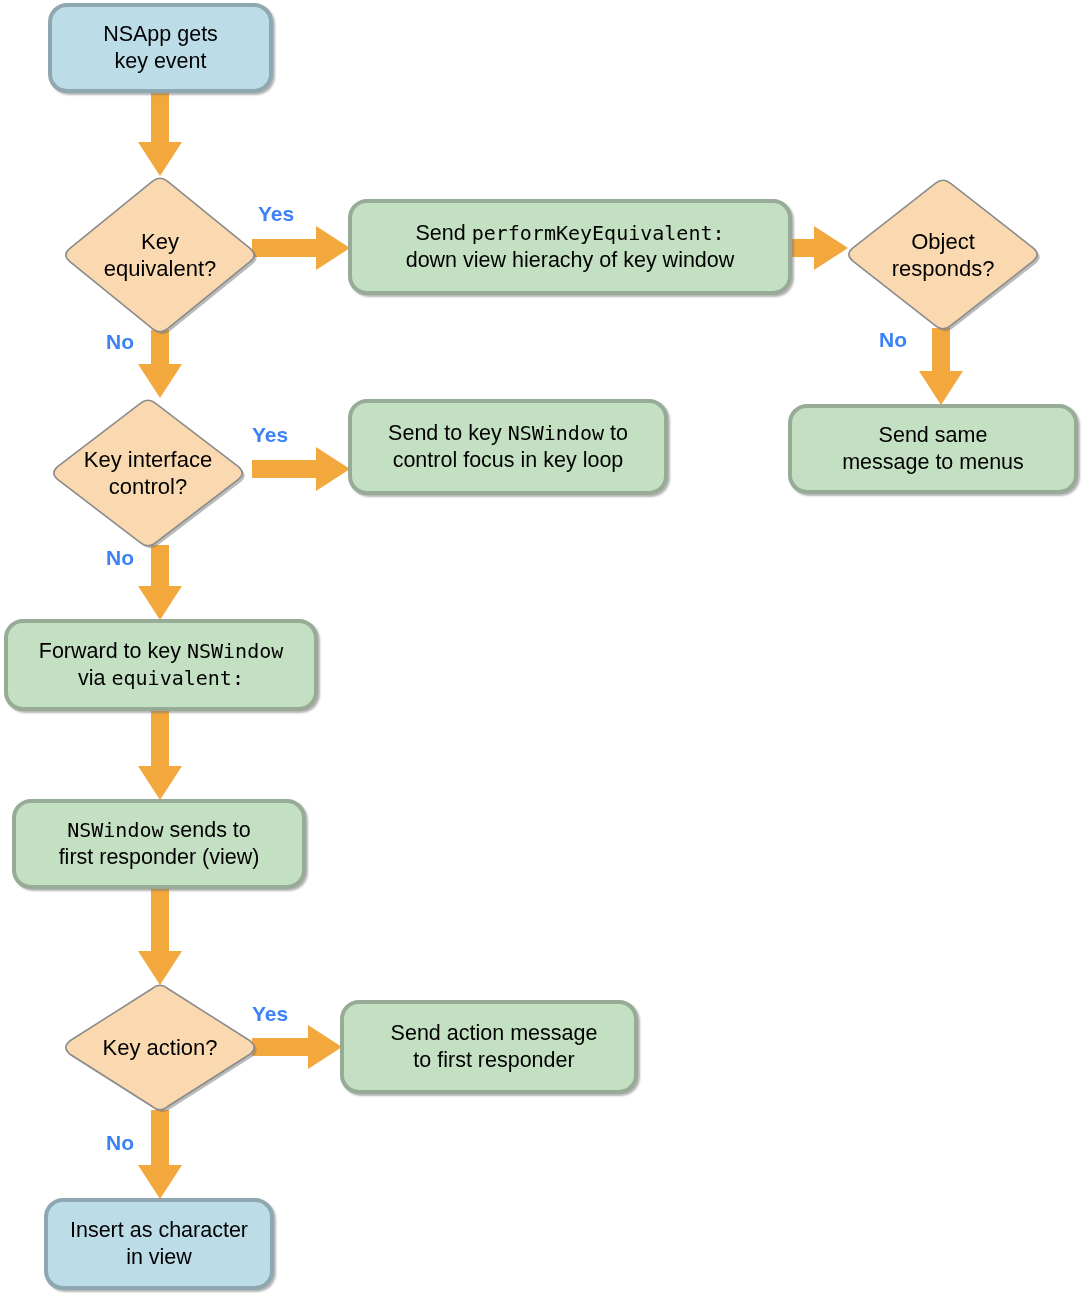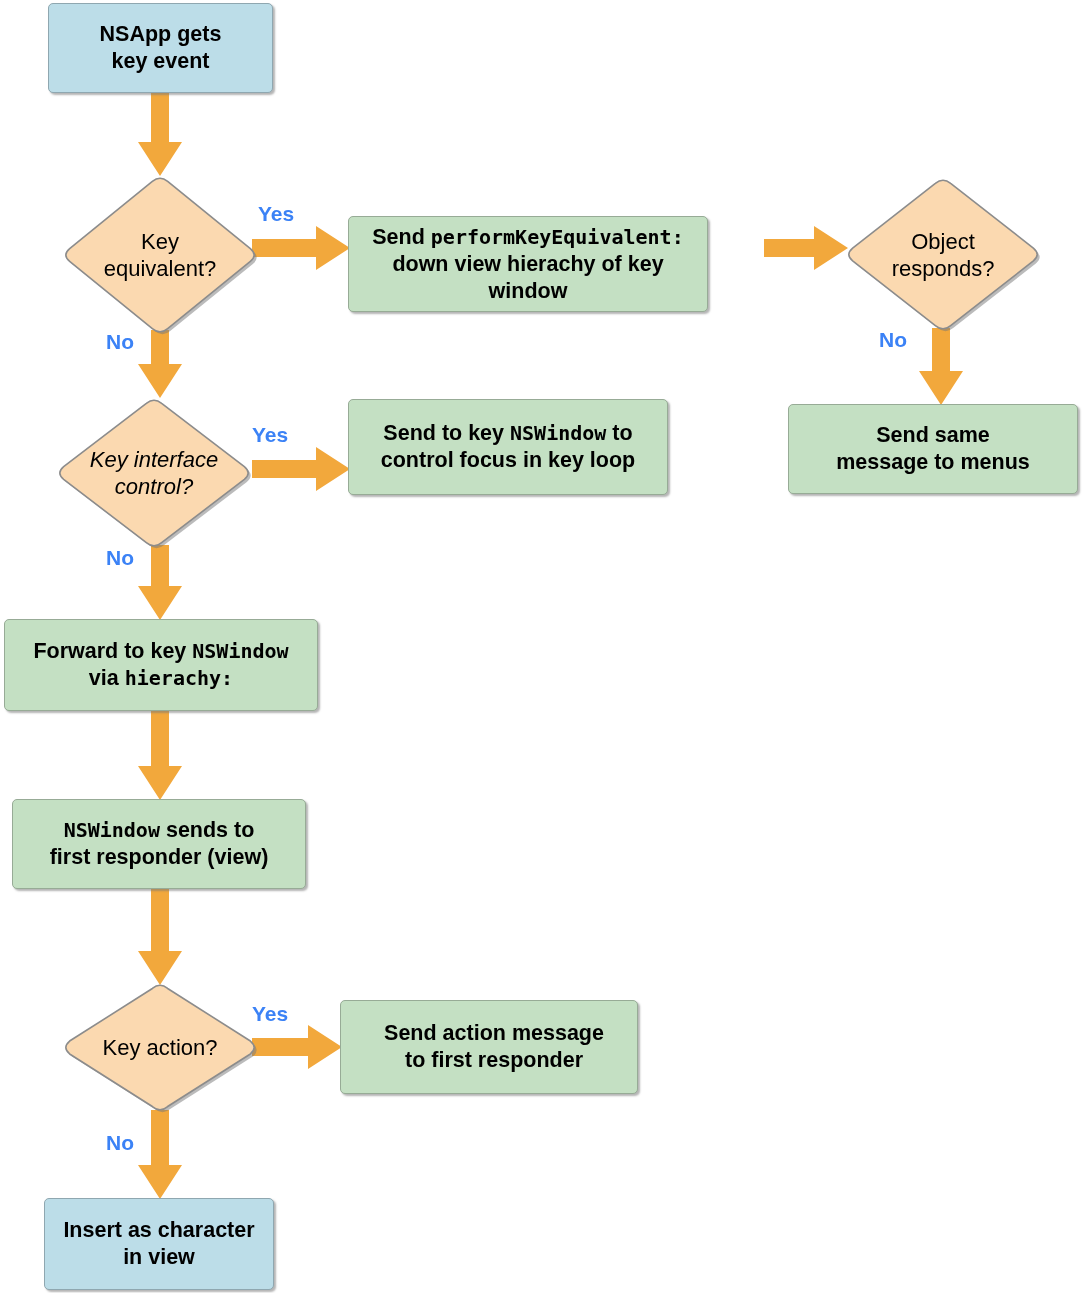--- a/index.html
+++ b/index.html
@@ -27,24 +27,23 @@
   }
   .node {
     position: absolute;
     box-sizing: border-box;
     display: flex;
     align-items: center;
     justify-content: center;
     text-align: center;
   }
   .box {
-    border-radius: 5px;
-    border: 1px solid #4d7c0f;
+    border-radius: 19px;
+    border: 4px solid #4d7c0f;
     box-shadow: 2px 2px 2px rgba(120,120,120,0.55);
-    font-weight: bold;
   }
   .box.blue  { background: #bcdde8; border-color: #8fa7b0; }
   .box.green { background: #c4e0c3; border-color: #97ab96; }
   .node .label {
     font-size: 21.5px;
     line-height: 27px;
     color: #000000;
     padding: 0 10px;
     white-space: pre-line;
   }
@@ -127,45 +126,45 @@
       <div class="node box blue" style="left: 48px; top: 3px; width: 225px; height: 90px;">
         <div class="label">NSApp gets<br>key event</div>
       </div>
       <div class="diamond" style="left: 62px; top: 175px; width: 196px; height: 160px;">
         <svg width="196" height="160" viewBox="0 0 196 160">
           <path d="M 90.35 6.4799999999999995 Q 98 0 105.65 6.4799999999999995 L 188.35 73.52 Q 196 80 188.35 86.48 L 105.65 153.52 Q 98 160 90.35 153.52 L 7.6499999999999995 86.48 Q 0 80 7.6499999999999995 73.52 Z" fill="rgba(120,120,120,0.5)" transform="translate(2.5,2.5)"></path>
           <path d="M 90.35 6.4799999999999995 Q 98 0 105.65 6.4799999999999995 L 188.35 73.52 Q 196 80 188.35 86.48 L 105.65 153.52 Q 98 160 90.35 153.52 L 7.6499999999999995 86.48 Q 0 80 7.6499999999999995 73.52 Z" fill="#fbd9b0" stroke="#8c8c8c" stroke-width="1.6"></path>
         </svg>
         <div class="label">Key<br>equivalent?</div>
       </div>
-      <div class="node box green" style="left: 348px; top: 216px; width: 360px; height: 96px;">
+      <div class="node box green" style="left: 348px; top: 199px; width: 444px; height: 96px;">
         <div class="label">Send <span class="mono">performKeyEquivalent:</span><br>down view hierachy of key window</div>
       </div>
       <div class="diamond" style="left: 845px; top: 177px; width: 196px; height: 155px;">
         <svg width="196" height="155" viewBox="0 0 196 155">
           <path d="M 90.35 6.4799999999999995 Q 98 0 105.65 6.4799999999999995 L 188.35 71.02 Q 196 77.5 188.35 83.98 L 105.65 148.52 Q 98 155 90.35 148.52 L 7.6499999999999995 83.98 Q 0 77.5 7.6499999999999995 71.02 Z" fill="rgba(120,120,120,0.5)" transform="translate(2.5,2.5)"></path>
           <path d="M 90.35 6.4799999999999995 Q 98 0 105.65 6.4799999999999995 L 188.35 71.02 Q 196 77.5 188.35 83.98 L 105.65 148.52 Q 98 155 90.35 148.52 L 7.6499999999999995 83.98 Q 0 77.5 7.6499999999999995 71.02 Z" fill="#fbd9b0" stroke="#8c8c8c" stroke-width="1.6"></path>
         </svg>
         <div class="label">Object<br>responds?</div>
       </div>
       <div class="node box green" style="left: 788px; top: 404px; width: 290px; height: 90px;">
         <div class="label">Send same<br>message to menus</div>
       </div>
-      <div class="diamond" style="left: 56px; top: 397px; width: 196px; height: 152px; font-style: italic;">
+      <div class="diamond" style="left: 50px; top: 397px; width: 196px; height: 152px;">
         <svg width="196" height="152" viewBox="0 0 196 152">
           <path d="M 90.35 6.4799999999999995 Q 98 0 105.65 6.4799999999999995 L 188.35 69.52 Q 196 76 188.35 82.48 L 105.65 145.52 Q 98 152 90.35 145.52 L 7.6499999999999995 82.48 Q 0 76 7.6499999999999995 69.52 Z" fill="rgba(120,120,120,0.5)" transform="translate(2.5,2.5)"></path>
           <path d="M 90.35 6.4799999999999995 Q 98 0 105.65 6.4799999999999995 L 188.35 69.52 Q 196 76 188.35 82.48 L 105.65 145.52 Q 98 152 90.35 145.52 L 7.6499999999999995 82.48 Q 0 76 7.6499999999999995 69.52 Z" fill="#fbd9b0" stroke="#8c8c8c" stroke-width="1.6"></path>
         </svg>
         <div class="label">Key interface<br>control?</div>
       </div>
       <div class="node box green" style="left: 348px; top: 399px; width: 320px; height: 96px;">
         <div class="label">Send to key <span class="mono">NSWindow</span> to<br>control focus in key loop</div>
       </div>
       <div class="node box green" style="left: 4px; top: 619px; width: 314px; height: 92px;">
-        <div class="label">Forward to key <span class="mono">NSWindow</span><br>via <span class="mono">hierachy:</span></div>
+        <div class="label">Forward to key <span class="mono">NSWindow</span><br>via <span class="mono">equivalent:</span></div>
       </div>
       <div class="node box green" style="left: 12px; top: 799px; width: 294px; height: 90px;">
         <div class="label"><span class="mono">NSWindow</span> sends to<br>first responder (view)</div>
       </div>
       <div class="diamond" style="left: 62px; top: 982px; width: 196px; height: 131px;">
         <svg width="196" height="131" viewBox="0 0 196 131">
           <path d="M 90.35 6.4799999999999995 Q 98 0 105.65 6.4799999999999995 L 188.35 59.02 Q 196 65.5 188.35 71.98 L 105.65 124.52 Q 98 131 90.35 124.52 L 7.6499999999999995 71.98 Q 0 65.5 7.6499999999999995 59.02 Z" fill="rgba(120,120,120,0.5)" transform="translate(2.5,2.5)"></path>
           <path d="M 90.35 6.4799999999999995 Q 98 0 105.65 6.4799999999999995 L 188.35 59.02 Q 196 65.5 188.35 71.98 L 105.65 124.52 Q 98 131 90.35 124.52 L 7.6499999999999995 71.98 Q 0 65.5 7.6499999999999995 59.02 Z" fill="#fbd9b0" stroke="#8c8c8c" stroke-width="1.6"></path>
         </svg>
         <div class="label">Key action?</div>

